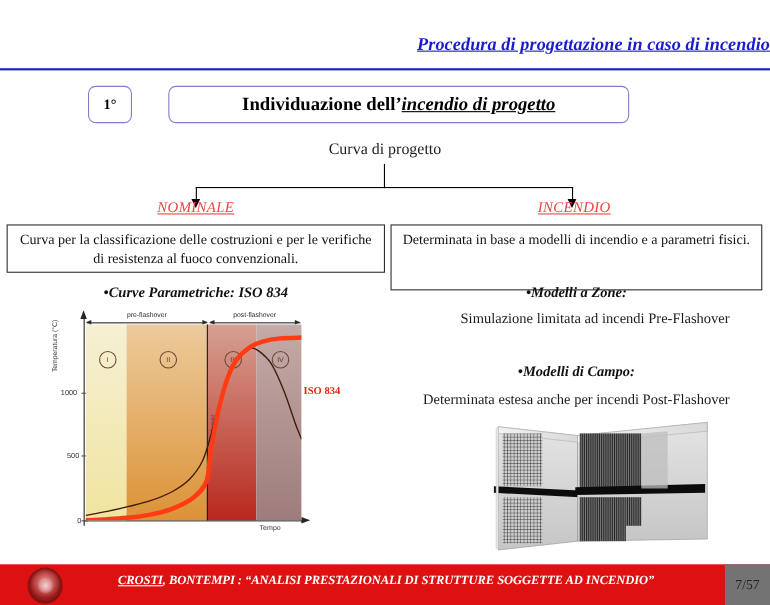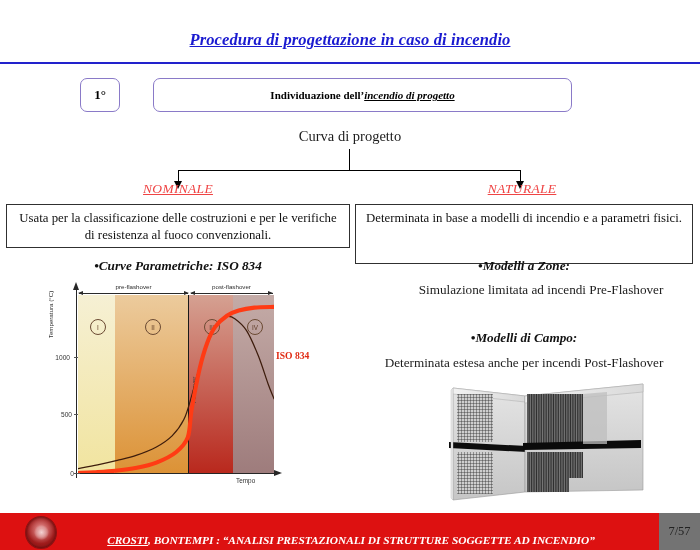--- a/index.html
+++ b/index.html
@@ -14,21 +14,21 @@
     overflow: hidden;
     position: relative;
   }
 
   
   #slide-title {
     position: absolute;
     top: 30px;
     left: 0;
     width: 700px;
-    text-align: center;
+    text-align: right;
     font-size: 16.5px;
     font-weight: bold;
     font-style: italic;
     text-decoration: underline;
     color: #1a1ad0;
     letter-spacing: .1px;
   }
   #title-rule {
     position: absolute;
     top: 62px;
@@ -64,21 +64,21 @@
     height: 34px;
     font-size: 13px;
     font-weight: bold;
     color: #000;
   }
   #step-label-box {
     left: 73px;
     top: 0;
     width: 419px;
     height: 34px;
-    font-size: 11px;
+    font-size: 17px;
     font-weight: bold;
   }
   #step-label-box .plain { font-style: normal; }
   #step-label-box .emph {
     font-style: italic;
     text-decoration: underline;
   }
 
   
   #curve-label {
@@ -413,21 +413,20 @@
     position: absolute;
     left: 66px;
     top: 9px;
     width: 570px;
     text-align: center;
     font-size: 11.4px;
     font-weight: bold;
     font-style: italic;
     color: #ffffff;
     letter-spacing: -0.05px;
-    margin-top: 12px;
   }
   #footer-text .u { text-decoration: underline; }
   #page-number {
     position: absolute;
     left: 659px;
     top: 513px;
     width: 41px;
     height: 37px;
     background: #737373;
     display: flex;
@@ -456,23 +455,23 @@
 
 <div id="curve-label">Curva di progetto</div>
 <div id="conn-vert"></div>
 <div id="conn-horz"></div>
 <div class="conn-down" id="conn-down-left"></div>
 <div class="conn-down" id="conn-down-right"></div>
 <div class="conn-arrow" id="conn-arrow-left"></div>
 <div class="conn-arrow" id="conn-arrow-right"></div>
 
 <div class="branch-title" id="branch-left">NOMINALE</div>
-<div class="branch-title" id="branch-right">NATURALE</div>
-
-<div class="desc-box" id="desc-box-left">Usata per la classificazione delle costruzioni e per le verifiche di resistenza al fuoco convenzionali.</div>
+<div class="branch-title" id="branch-right">INCENDIO</div>
+
+<div class="desc-box" id="desc-box-left">Curva per la classificazione delle costruzioni e per le verifiche di resistenza al fuoco convenzionali.</div>
 <div class="desc-box" id="desc-box-right">Determinata in base a modelli di incendio e a parametri fisici.</div>
 
 <div class="bullet-head" id="bullet-left-1">•Curve Parametriche: ISO 834</div>
 <div class="bullet-head" id="bullet-right-1">•Modelli a Zone:</div>
 <div class="body-line" id="text-right-1">Simulazione limitata ad incendi Pre-Flashover</div>
 <div class="bullet-head" id="bullet-right-2">•Modelli di Campo:</div>
 <div class="body-line" id="text-right-2">Determinata estesa anche per incendi Post-Flashover</div>
 
 <div id="chart">
 

